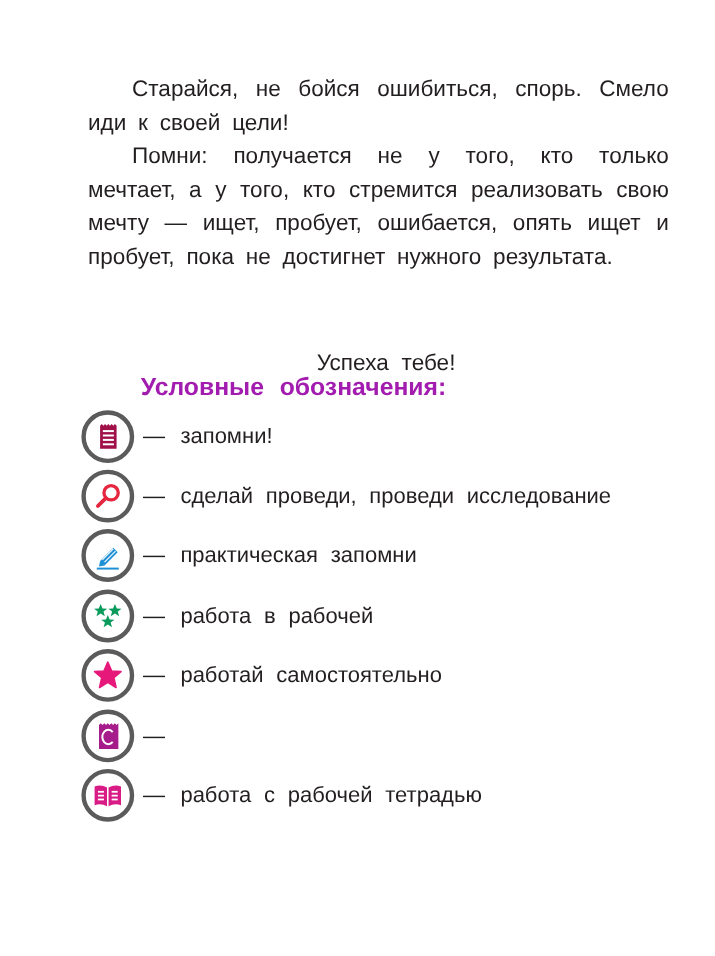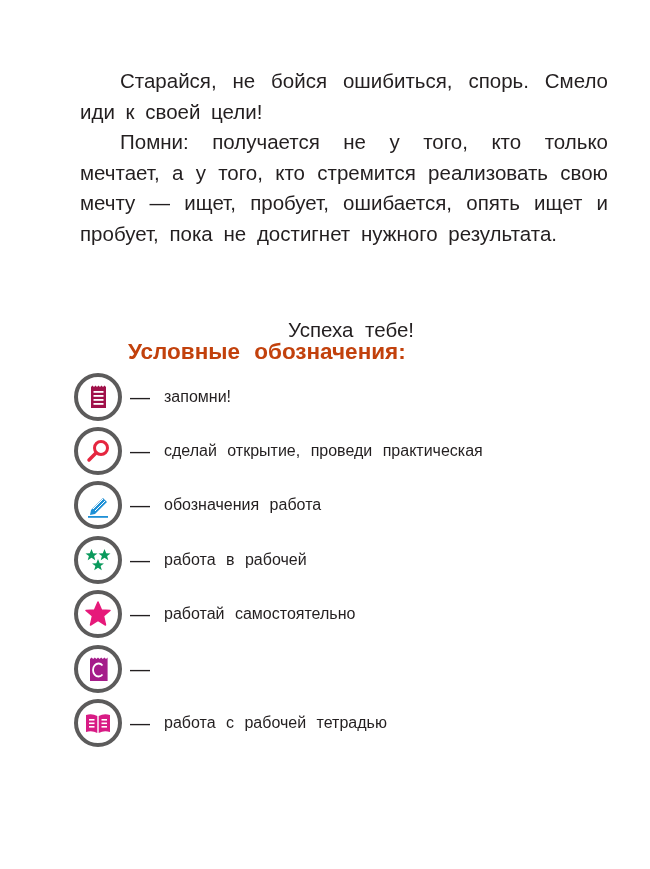--- a/index.html
+++ b/index.html
@@ -10,31 +10,31 @@
     .intro {
       position: absolute; left: 80px; top: 66px; width: 528px;
       font-size: 20.5px; line-height: 30.5px;
     }
     .para { margin: 0; text-indent: 40px; text-align: justify; text-align-last: left; word-spacing: 5px; }
     .closing {
       position: absolute; left: 0; width: 650px; top: 270px; text-align: center;
       font-weight: normal; font-size: 20.5px; padding-left: 52px; box-sizing: border-box; word-spacing: 6px; margin-top: 48px;
     }
     .legend-title {
-      position: absolute; left: 128px; top: 339px; font-weight: bold; color: #c2410c;
+      position: absolute; left: 128px; top: 339px; font-weight: bold; color: #a21caf;
       font-size: 22.5px; word-spacing: 8px;
     }
     .legend-item { position: absolute; left: 74px; height: 50px; display: flex; align-items: center; }
     .ring {
       width: 40px; height: 40px; border-radius: 50%; border: 4px solid #5c5b5b; background: #fff;
       display: flex; align-items: center; justify-content: center; flex: none;
     }
     .ring svg { width: 30px; height: 30px; display: block; }
     .dash { margin-left: 8px; font-size: 20px; width: 34px; }
-    .item-label { margin-left: 0px; font-size: 16px; word-spacing: 6px; white-space: nowrap; }
+    .item-label { margin-left: 0px; font-size: 20px; word-spacing: 6px; white-space: nowrap; }
   </style>
 </head>
 <body>
 
 <div class="intro">
   <p class="para">Старайся, не бойся ошибиться, спорь. Смело иди к своей цели!</p>
   <p class="para">Помни: получается не у того, кто только мечтает, а у того, кто стремится реализовать свою мечту — ищет, пробует, ошибается, опять ищет и пробует, пока не достигнет нужного результата.</p>
 </div>
 <div class="closing">Успеха тебе!</div>
 
@@ -55,34 +55,34 @@
 </div>
 
 <div class="legend-item" style="top:426px">
   <div class="ring">
     <svg viewBox="0 0 30 30">
       <circle cx="18" cy="12" r="6.5" fill="none" stroke="#e5263f" stroke-width="3"></circle>
       <line x1="13.2" y1="16.8" x2="6" y2="24" stroke="#e5263f" stroke-width="3.5" stroke-linecap="round"></line>
     </svg>
   </div>
   <span class="dash">—</span>
-  <span class="item-label">сделай открытие, проведи практическая</span>
+  <span class="item-label">сделай проведи, проведи исследование</span>
 </div>
 
 <div class="legend-item" style="top:480px">
   <div class="ring">
     <svg viewBox="0 0 30 30">
       <path d="M8 20 L20 8 L24 12 L12 24 L7 25 Z" fill="#1e90d6"></path>
       <line x1="10" y1="19" x2="20" y2="9" stroke="#fff" stroke-width="1"></line>
       <line x1="12" y1="21" x2="22" y2="11" stroke="#fff" stroke-width="1"></line>
       <rect x="5" y="26" width="20" height="1.8" fill="#1e90d6"></rect>
     </svg>
   </div>
   <span class="dash">—</span>
-  <span class="item-label">обозначения работа</span>
+  <span class="item-label">практическая запомни</span>
 </div>
 
 <div class="legend-item" style="top:535px">
   <div class="ring">
     <svg viewBox="0 0 30 30">
       <g fill="#0a9a5c">
         <polygon points="8.5,4 10.2,8.2 14.5,8.4 11.1,11 12.3,15.2 8.5,12.8 4.7,15.2 5.9,11 2.5,8.4 6.8,8.2"></polygon>
         <polygon points="21.5,4 23.2,8.2 27.5,8.4 24.1,11 25.3,15.2 21.5,12.8 17.7,15.2 18.9,11 15.5,8.4 19.8,8.2"></polygon>
         <polygon points="15,14 16.7,18.2 21,18.4 17.6,21 18.8,25.2 15,22.8 11.2,25.2 12.4,21 9,18.4 13.3,18.2"></polygon>
       </g>

